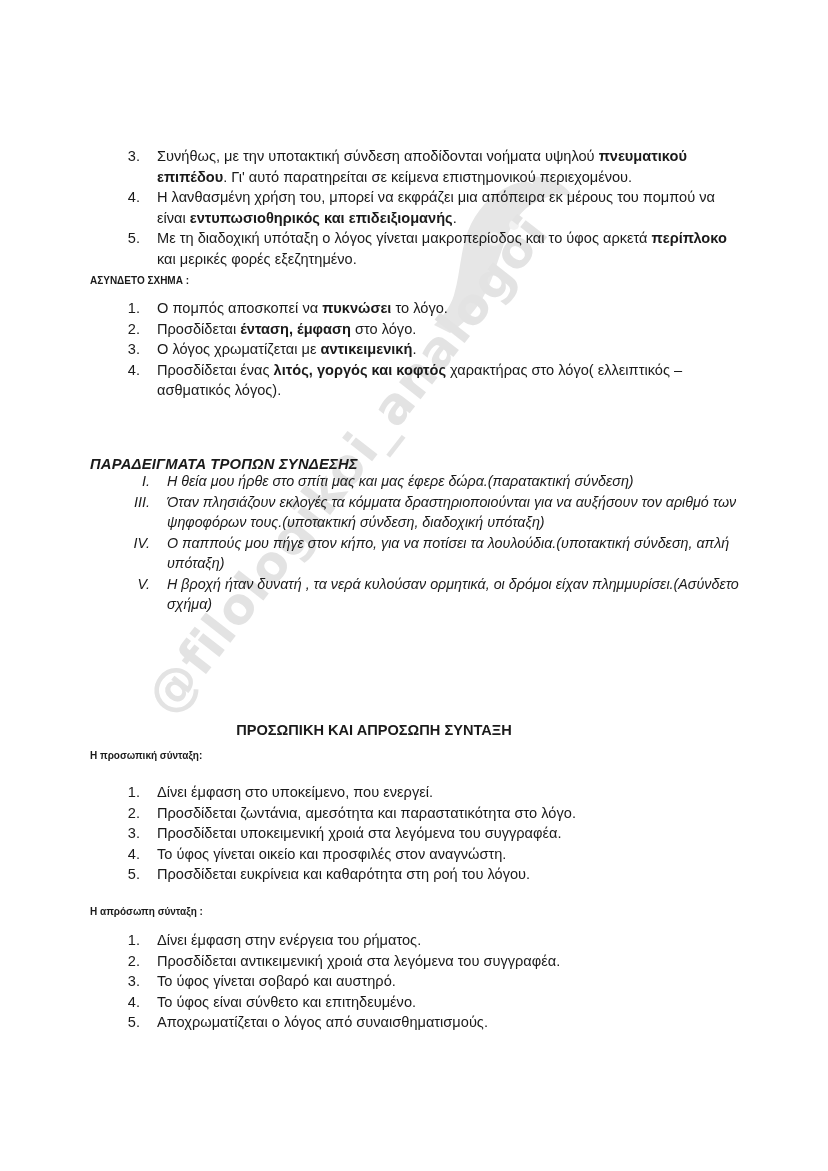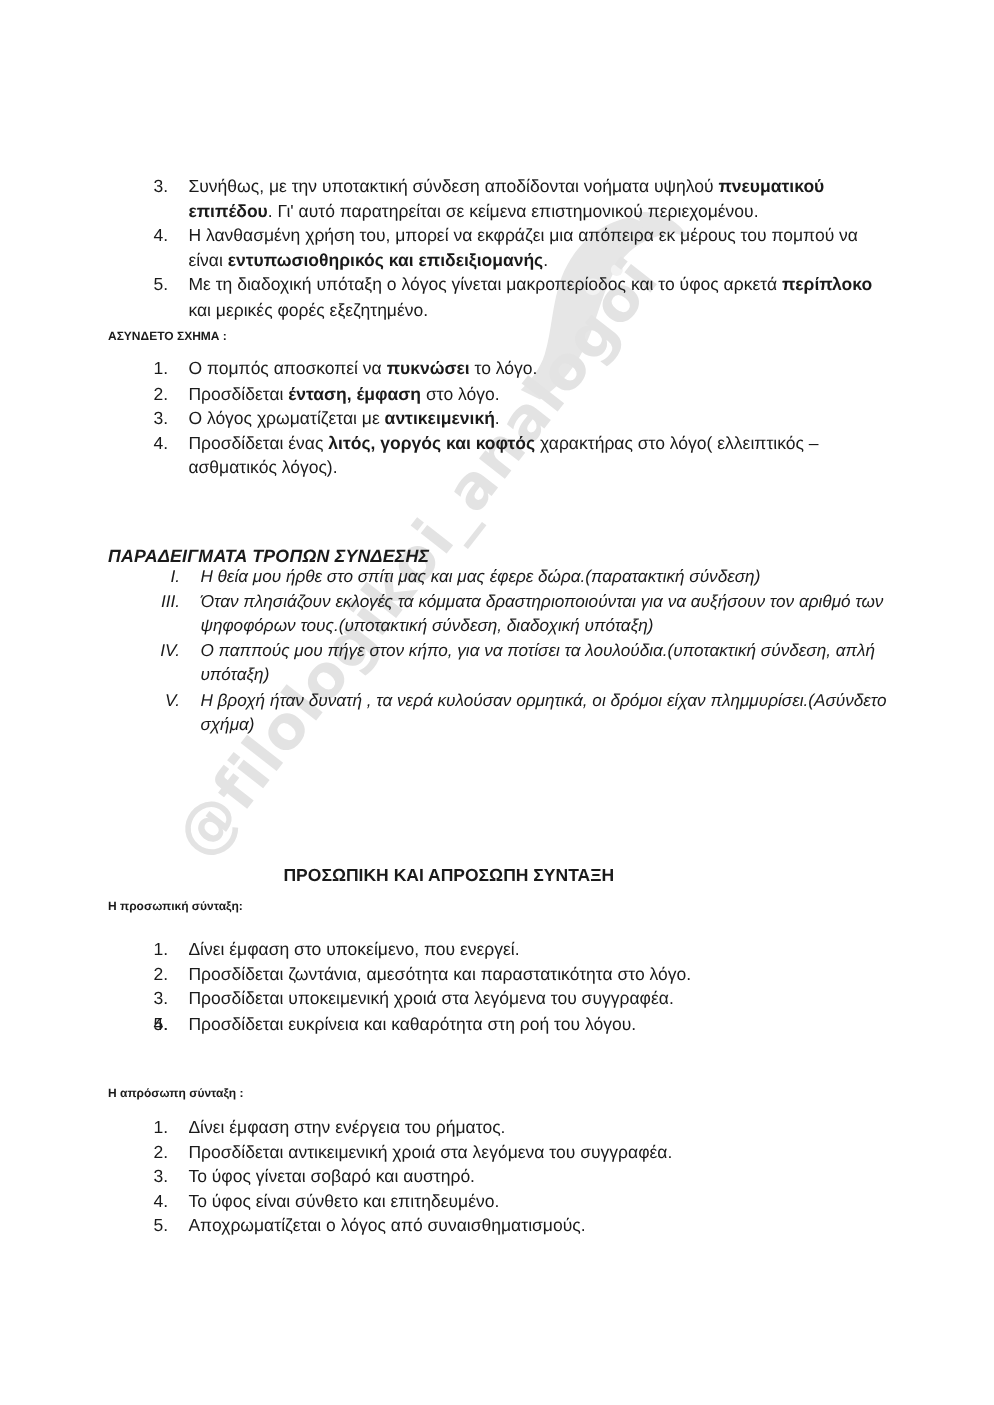--- a/index.html
+++ b/index.html
@@ -237,20 +237,21 @@
         <li>
           <span class="mark">2.</span>
           <span>Προσδίδεται ζωντάνια, αμεσότητα και παραστατικότητα στο λόγο.</span>
         </li>
         <li>
           <span class="mark">3.</span>
           <span>Προσδίδεται υποκειμενική χροιά στα λεγόμενα του συγγραφέα.</span>
         </li>
         <li>
           <span class="mark">4.</span>
+          <span>Το ύφος γίνεται οικείο και προσφιλές στον αναγνώστη.</span>
         </li>
         <li>
           <span class="mark">5.</span>
           <span>Προσδίδεται ευκρίνεια και καθαρότητα στη ροή του λόγου.</span>
         </li>
       </ol>
     </div>
 
     <div class="block head-bold" style="left:90px; top:902px;">Η απρόσωπη σύνταξη :</div>
 

